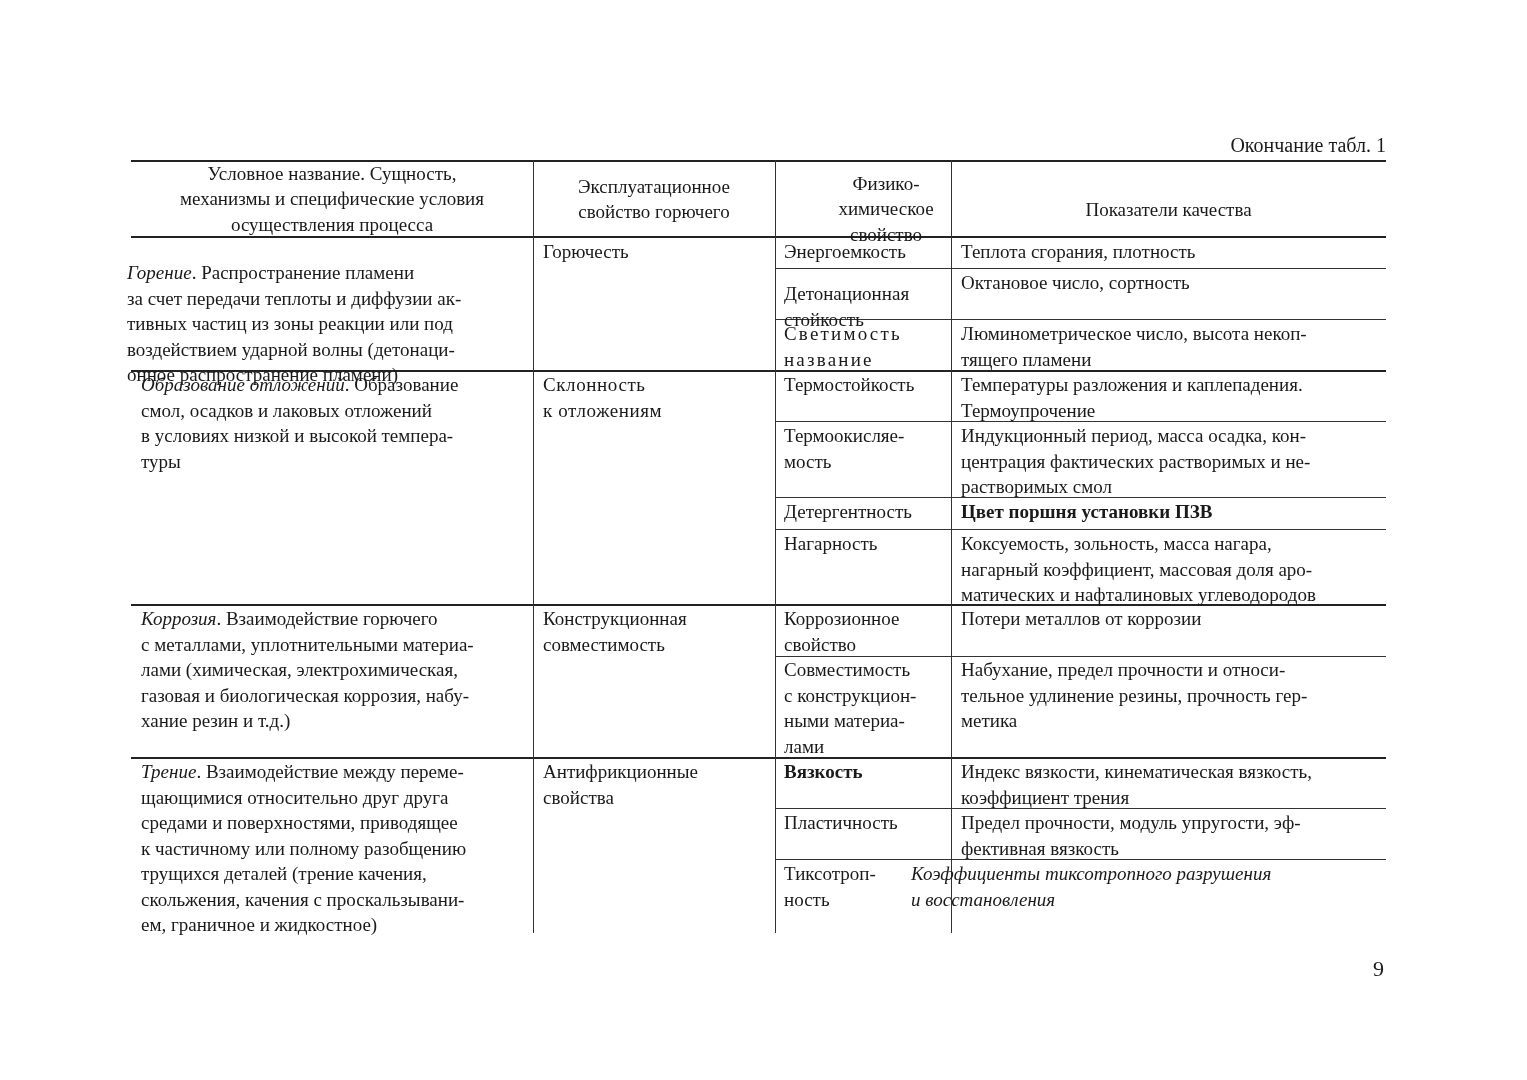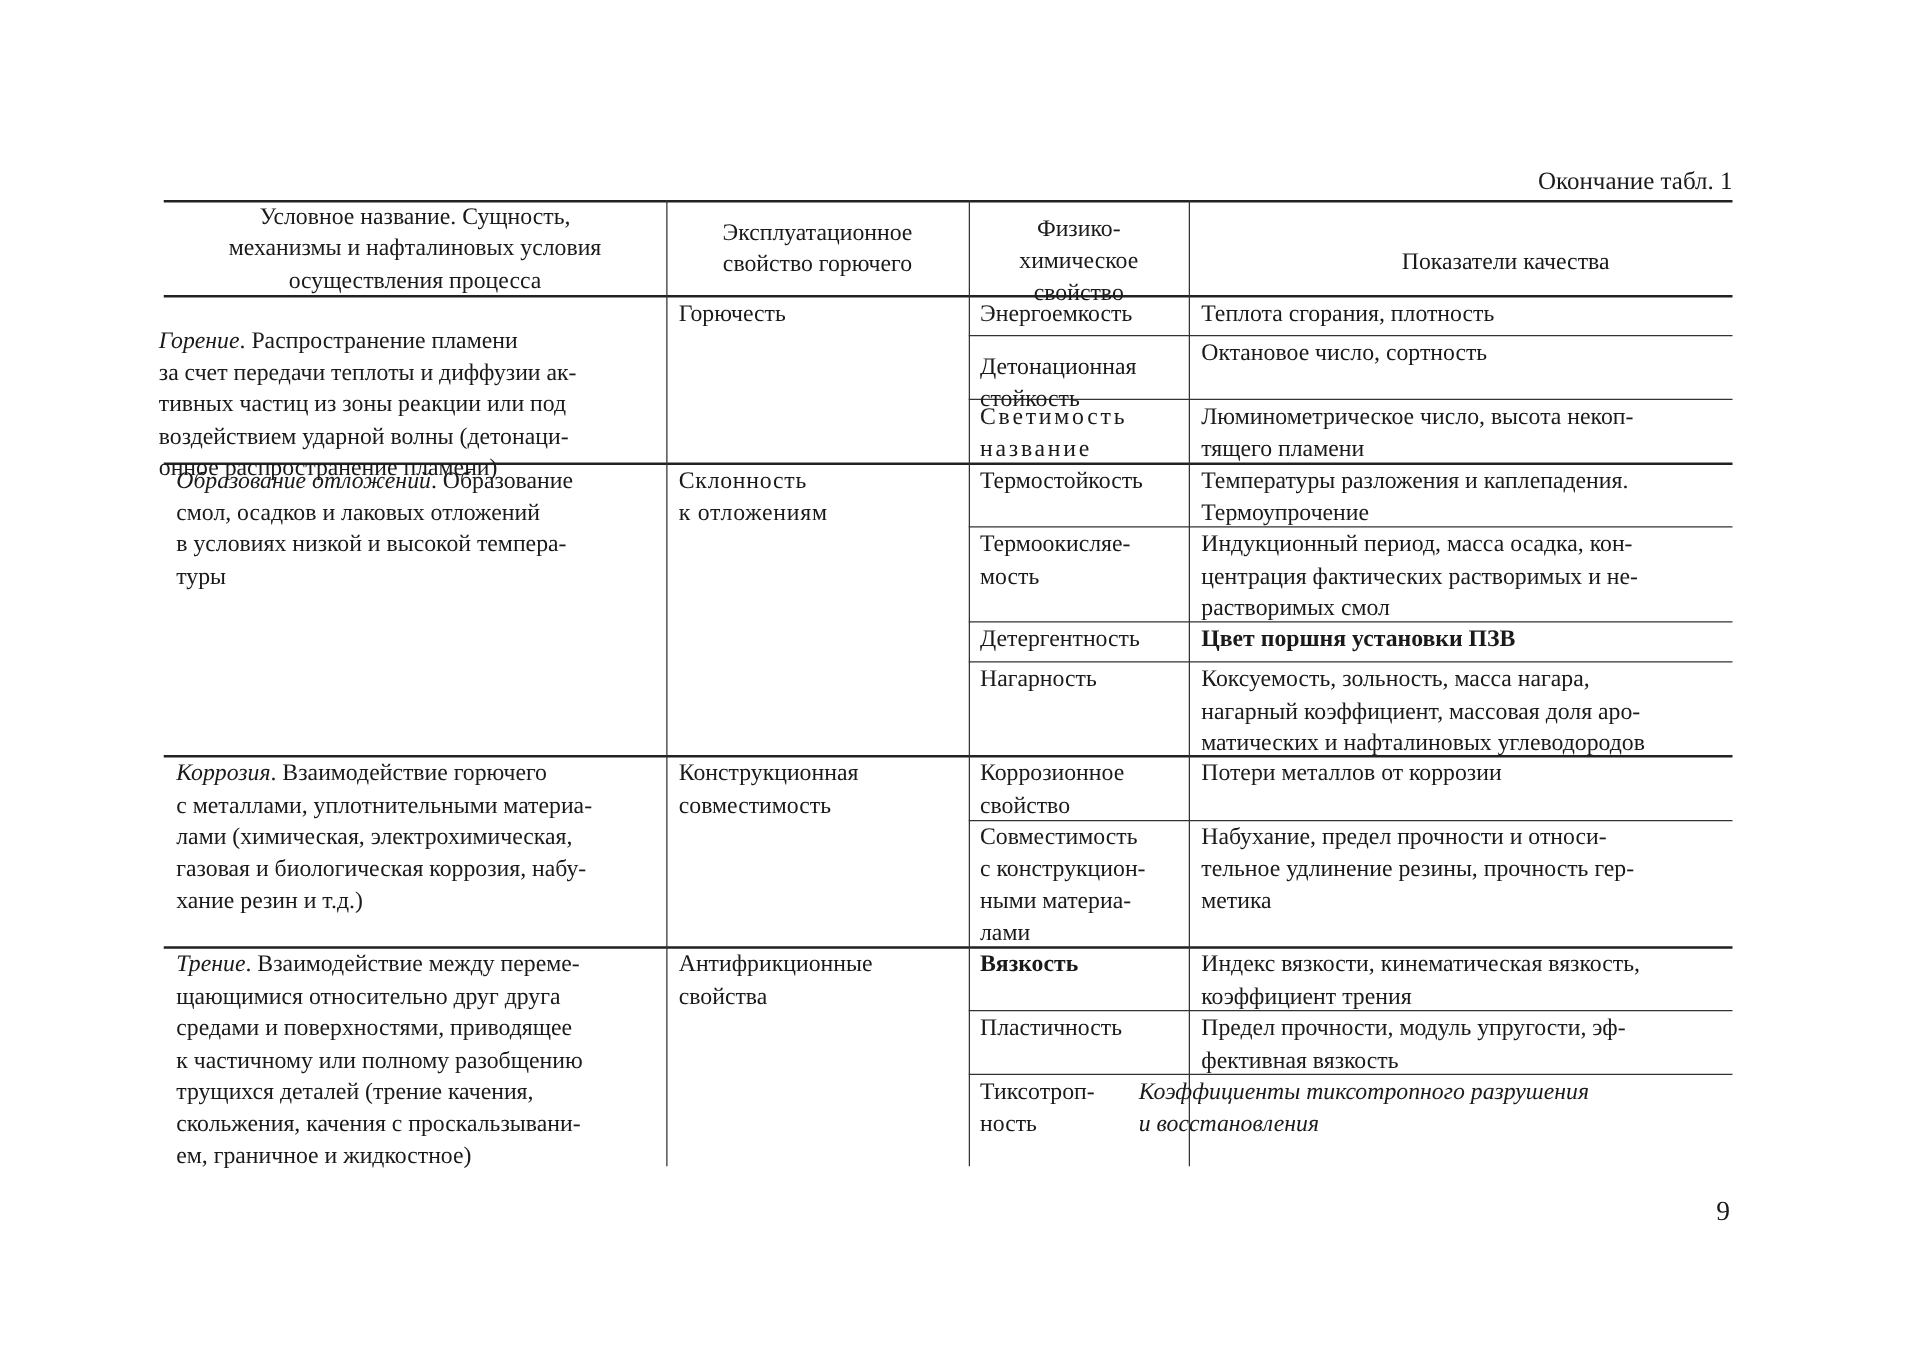--- a/index.html
+++ b/index.html
@@ -37,33 +37,33 @@
   <div class="hline thick" style="left:131px; width:1255px; top:757px;"></div>
   <div class="hline" style="left:775px; width:611px; top:808px;"></div>
   <div class="hline" style="left:775px; width:611px; top:859px;"></div>
 
   <div class="vline" style="left:533px; top:160px; height:773px;"></div>
   <div class="vline" style="left:775px; top:160px; height:773px;"></div>
   <div class="vline" style="left:951px; top:160px; height:773px;"></div>
 
   <div class="cell hdr pre" style="left:131px; width:402px; top:161px; height:76px;">
     <span>Условное название. Сущность,
-механизмы и нафталиновых условия
+механизмы и специфические условия
 осуществления процесса</span>
   </div>
   <div class="cell hdr pre" style="left:533px; width:242px; top:161px; height:76px;">
     <span>Эксплуатационное
 свойство горючего</span>
   </div>
-  <div class="cell hdr pre" style="left:775px; width:176px; top:161px; height:96px;">
+  <div class="cell hdr pre" style="left:775px; width:176px; top:161px; height:96px;padding-left:23px;">
     <span>Физико-
 химическое
 свойство</span>
   </div>
-  <div class="cell hdr pre" style="left:951px; width:435px; top:161px; height:97px;margin-left:36px;">
+  <div class="cell hdr pre" style="left:951px; width:435px; top:161px; height:97px;">
     <span>Показатели качества</span>
   </div>
 
   <div class="cell pre" style="left:127px; width:390px; top:239px;margin-top:21px;"><span class="it">Горение</span><span>. Распространение пламени
 за счет передачи теплоты и диффузии ак-
 тивных частиц из зоны реакции или под
 воздействием ударной волны (детонаци-
 онное распространение пламени)</span></div>
   <div class="cell pre" style="left:543px; width:230px; top:239px;">Горючесть</div>
   <div class="cell pre" style="left:784px; width:165px; top:239px;">Энергоемкость</div>

